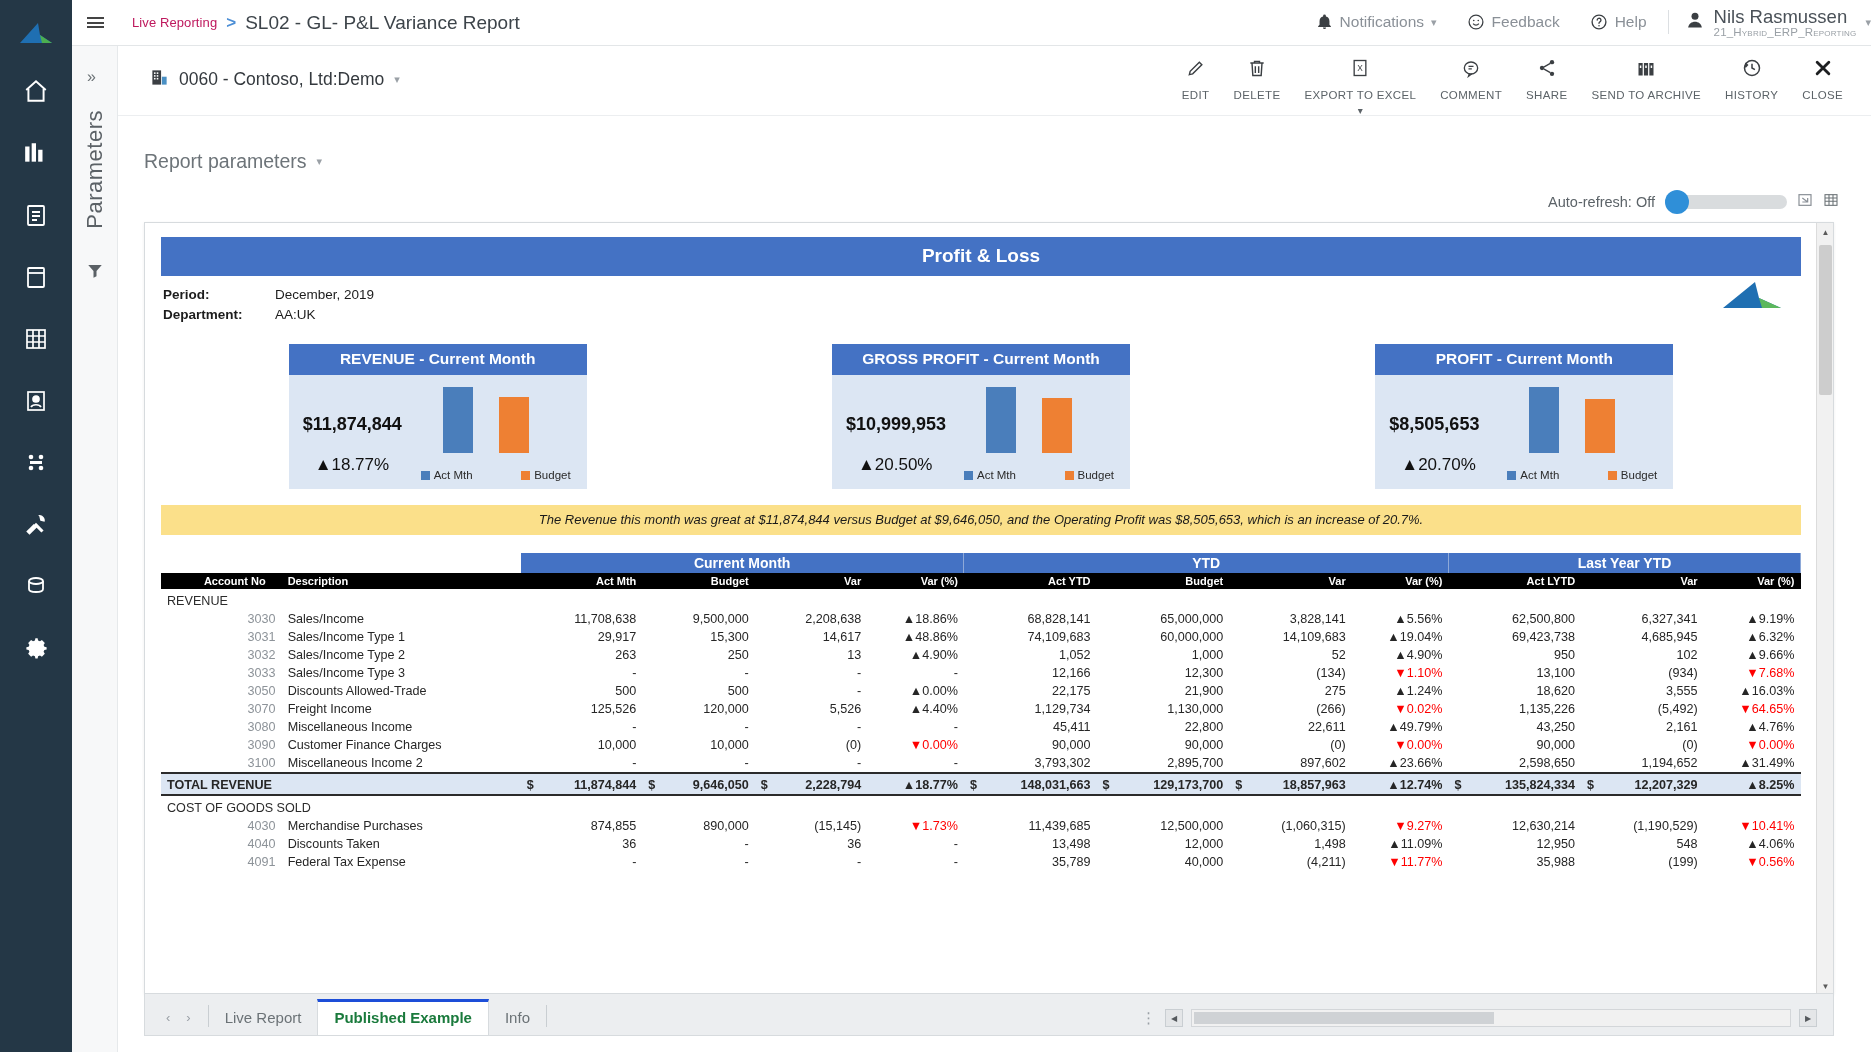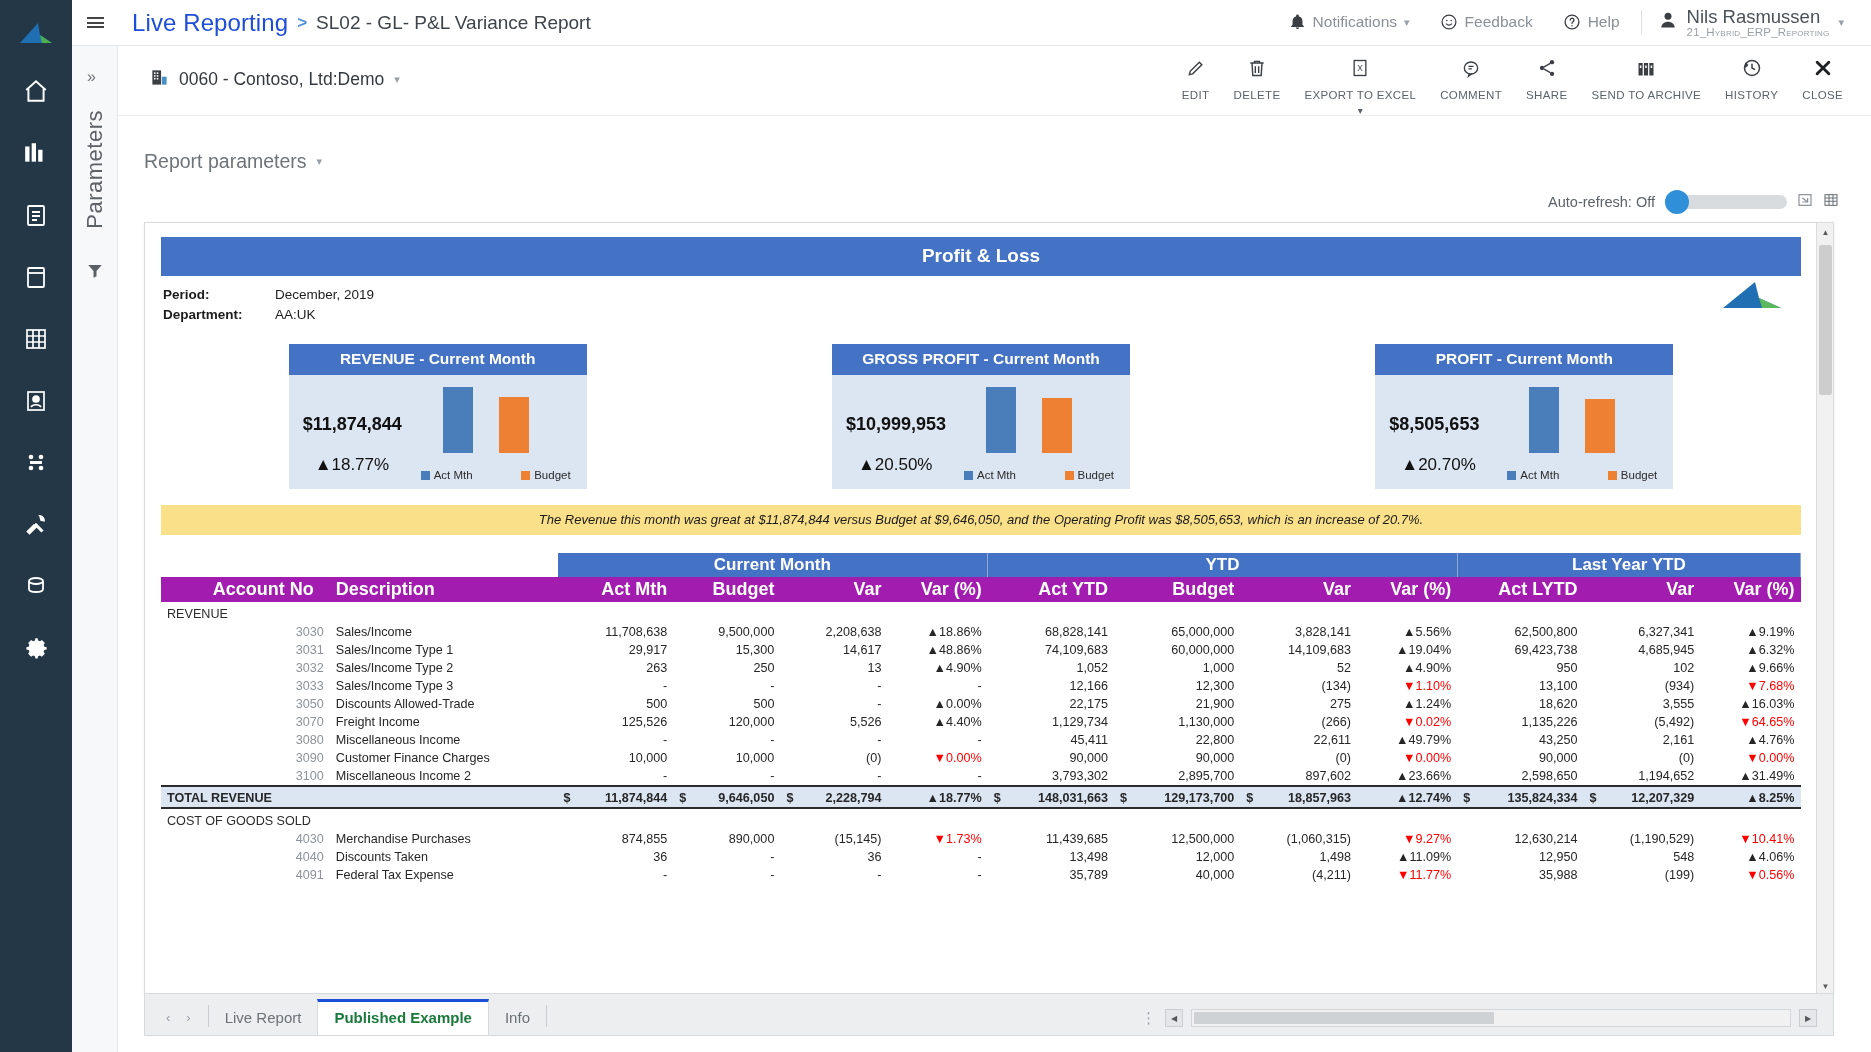--- a/index.html
+++ b/index.html
@@ -25,24 +25,24 @@
   .rail-icon svg { display:block; }
 
   
   .topbar {
     position: absolute; left: 72px; top: 0; width: 1799px; height: 46px;
     background: #ffffff; border-bottom: 1px solid #e3e6e8;
     display: flex; align-items: center;
   }
   .hamburger { width: 46px; display:flex; align-items:center; justify-content:center; cursor:pointer; }
   .hamburger span { display:block; width:17px; height:2px; background:#444; margin:2.5px 0; }
-  .crumb { font-size: 24px; color: #1d4ed8; letter-spacing:.1px; }
+  .crumb { font-size: 13px; color: #be185d; letter-spacing:.1px; }
   .crumb-sep { font-size: 17px; color: #4d8fd6; margin: 0 9px; font-weight:700;}
   .crumb-cur { font-size: 19px; color: #3d444a; }
-  .topbar-right { margin-left: auto; display: flex; align-items: center; padding-right: 27px; gap: 0px;}
+  .topbar-right { margin-left: auto; display: flex; align-items: center; padding-right: 0; gap: 0px;}
   .tb-item { display:flex; align-items:center; gap:7px; color:#8a9097; font-size:15.5px; padding: 0 15px; cursor:pointer;}
   .tb-item svg { display:block; }
   .caretd { font-size: 11px; color:#9aa0a6; }
   .tb-div { width:1px; height:24px; background:#dcdfe2; margin: 0 6px; }
   .user { display:flex; align-items:center; gap:9px; padding-left: 10px; cursor:pointer;}
   .user-name { font-size: 18.5px; color:#4a5158; line-height:1.05; }
   .user-sub { font-size: 11.5px; color:#9aa0a6; letter-spacing:.2px; font-variant: small-caps; }
 
   
   .paramrail {
@@ -104,23 +104,23 @@
   .bar.bud { background:#ee8033; }
   .legend { position:absolute; bottom:4px; left:0; width:150px; display:flex; justify-content:space-between; font-size:11.5px; color:#2b2b2b; }
   .legend span.sw { display:inline-block; width:9px; height:9px; margin-right:4px; vertical-align:-1px;}
   .sw.blue { background:#4a7ebb; } .sw.orange { background:#ee8033; }
 
   .narrative { background:#fbe08a; color:#1a1a1a; font-style:italic; font-size:13px; text-align:center; padding:7px 0 8px; margin: 8px 0 0; }
 
   
   table.grid { width:100%; border-collapse:collapse; margin-top:18px; font-size:12.6px; color:#262626; }
   table.grid td, table.grid th { padding: 2px 6px; white-space:nowrap; }
-  th.grp { background:#4472c4; color:#fff; text-align:center; font-size:17px; font-weight:700; border-right:1px solid #8ea9d8;margin-left:28px; }
+  th.grp { background:#4472c4; color:#fff; text-align:center; font-size:14px; font-weight:700; border-right:1px solid #8ea9d8;margin-left:28px; }
   th.grp.blank { background:transparent; border:none; }
-  th.col { background:#a21caf; color:#fff; font-weight:700; font-size:18px; text-align:right; }
+  th.col { background:#000000; color:#fff; font-weight:700; font-size:11px; text-align:right; }
   th.col.lbl { text-align:left; }
   th.col.acct { text-align:right; padding-right:16px;}
   td.acct { text-align:right; color:#8d9399; padding-right:16px; }
   td.desc { text-align:left; }
   td.num { text-align:right; }
   tr.section td { font-weight:400; color:#2b2b2b; padding-top:5px; padding-bottom:2px; }
   tr.total { background:#dce6f3; font-weight:700; border-top:2px solid #2b2b2b; border-bottom:2px solid #2b2b2b; }
   tr.total td { padding-top:4px; }
   .cur { display:inline-block; width:10px; text-align:left; } .down { color:#ff0000; }
 

